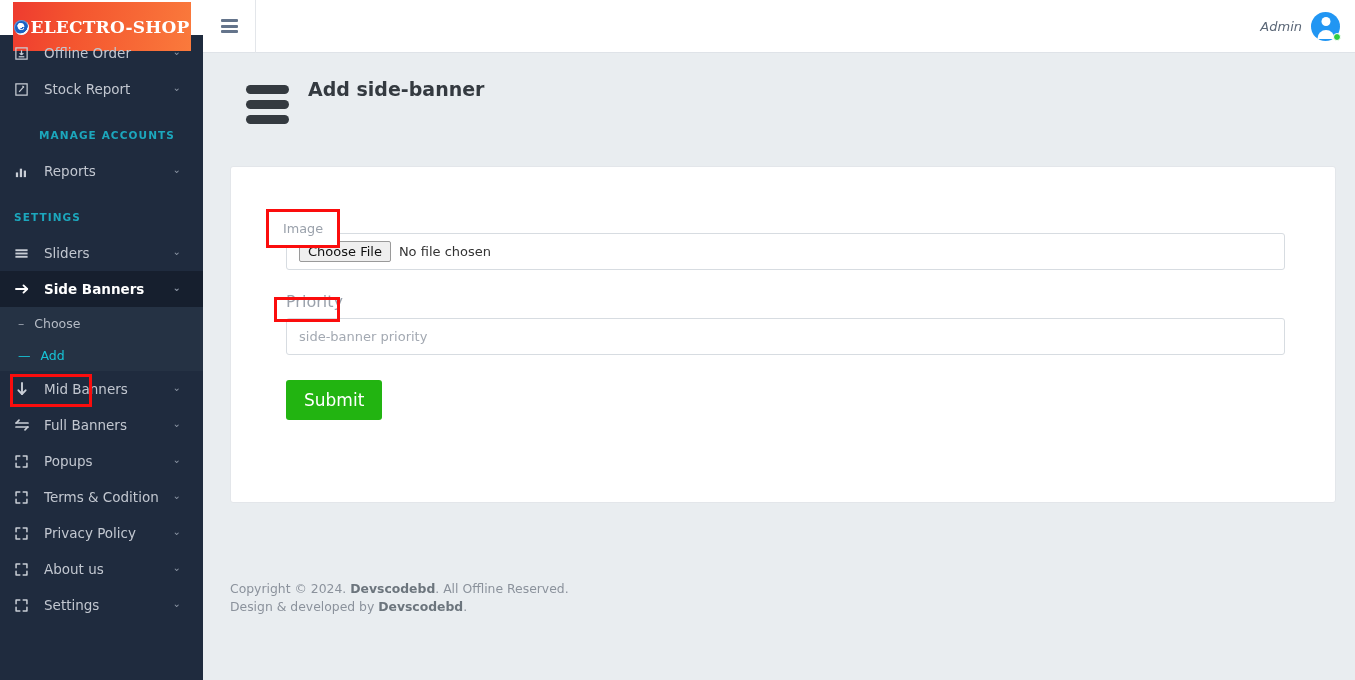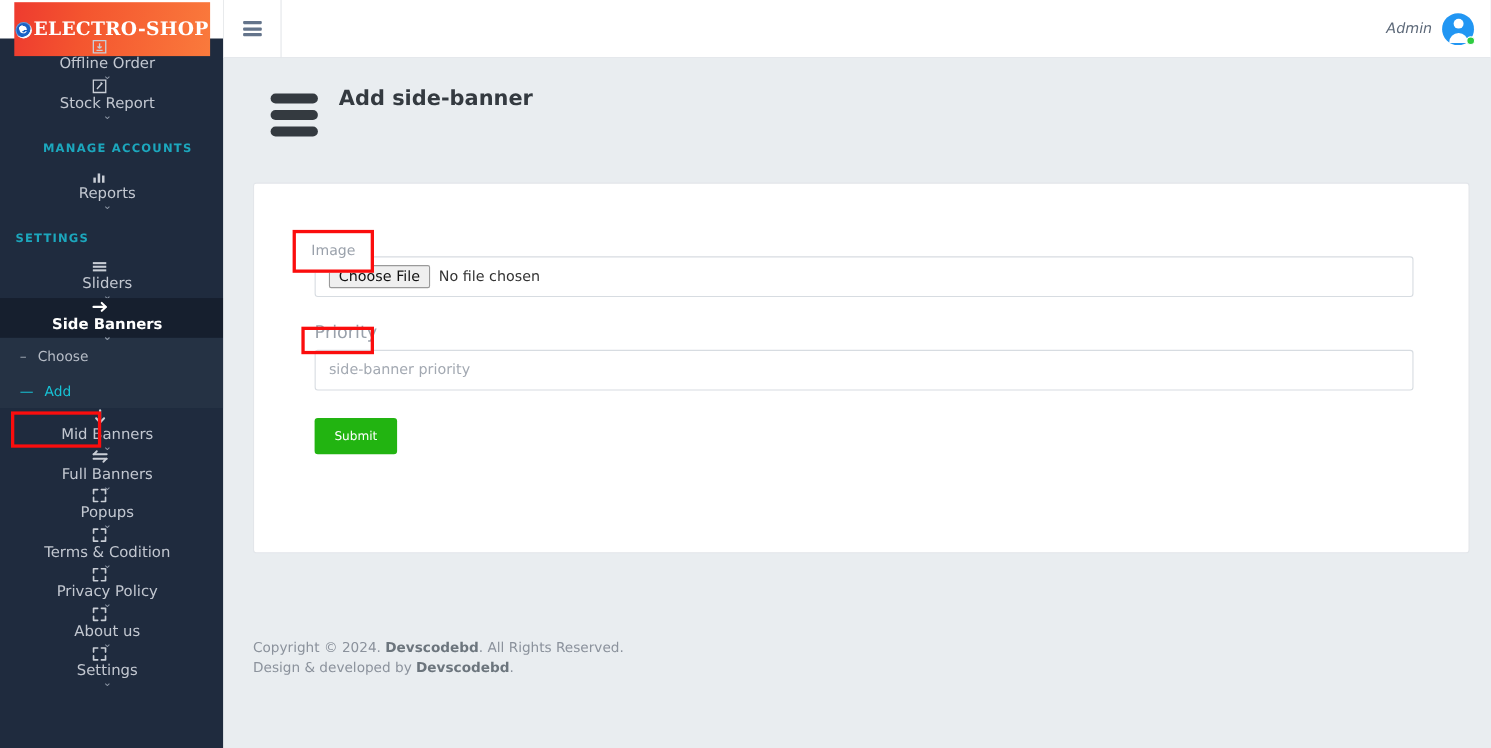--- a/index.html
+++ b/index.html
@@ -51,21 +51,21 @@
   .nav-section {
     color: #1ca7bd;
     font-size: 10.5px; font-weight: 700; letter-spacing: 1.1px;
     padding: 0 0 0 14px;
   }
   .nav-item {
     height: 36px;
     display: flex; align-items: center;
     padding: 0 22px 0 14px;
     color: #c2c7d0; font-size: 13.5px;
-    cursor: pointer; position: relative; flex-direction: column;
+    cursor: pointer; position: relative;
   }
   .nav-item.active { background: #161f2e; color: #ffffff; font-weight: 700; }
   .nav-item .ico {
     width: 22px; min-width: 22px; height: 18px;
     display: flex; align-items: center; justify-content: flex-start;
     color: #c9ced6; margin-right: 8px;
   }
   .nav-item.active .ico { color: #ffffff; }
   .nav-item .label { flex: 1; white-space: nowrap; }
   .caret {
@@ -171,21 +171,21 @@
     color: #111; font-size: 13px;
     padding: 2px 8px; border-radius: 2px; cursor: pointer;
     font-family: "DejaVu Sans", "Liberation Sans", sans-serif;
   }
   .file-name { color: #333; font-size: 13px; margin-left: 8px; }
   .placeholder { color: #a3a9b2; font-size: 13px; }
   .btn-submit {
     margin-top: 25px; margin-left: 0;
     background: #22b411; color: #fff;
     border: none; border-radius: 3px;
-    font-size: 11px; padding: 10px 18px;
+    font-size: 17px; padding: 10px 18px;
     cursor: pointer; font-family: "DejaVu Sans", "Liberation Sans", sans-serif;
   }
 
   .footer {
     position: absolute; left: 27px; top: 527px;
     font-size: 12.4px; color: #8b929c; line-height: 18px;
   }
   .footer b { color: #6c757d; font-weight: 700; }
 </style>
 </head>
@@ -412,21 +412,21 @@
       <div class="form-control">
         <span class="placeholder">side-banner priority</span>
       </div>
 
       <button class="btn-submit">Submit</button>
     </div>
   </div>
 
   <div class="footer">
     <div>
-      <span>Copyright © 2024. </span><b>Devscodebd</b><span>. All Rights Reserved.</span>
+      <span>Copyright © 2024. </span><b>Devscodebd</b><span>. All Offline Reserved.</span>
     </div>
     <div>
       <span>Design &amp; developed by </span><b>Devscodebd</b><span>.</span>
     </div>
   </div>
 </div>
 
 <div style="position:absolute;left:266px;top:209px;width:74px;height:39px;background:#fff;"></div>
 <div class="redbox" style="left:266px;top:209px;width:74px;height:39px;"></div>
 <div style="position:absolute;left:283px;top:221px;font-size:12.8px;color:#9aa1ab;font-family:'DejaVu Sans','Liberation Sans',sans-serif;">Image</div>

